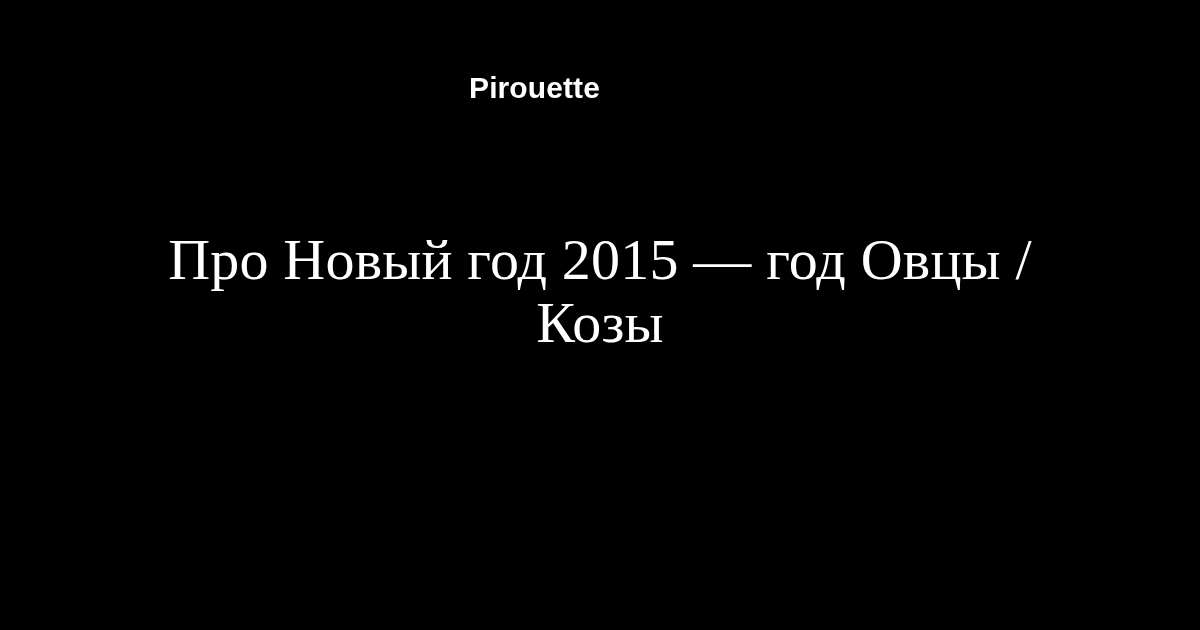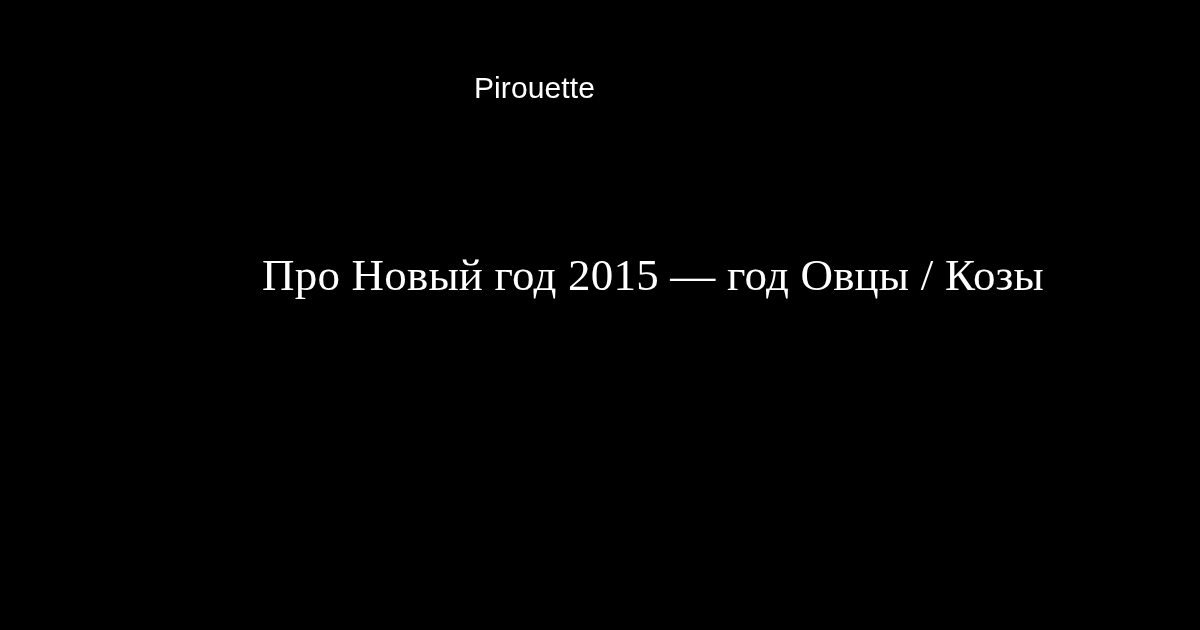--- a/index.html
+++ b/index.html
@@ -25,48 +25,47 @@
 
   .site-name {
     position: absolute;
     top: 68px;
     left: 0;
     width: 1069px;
     text-align: center;
     color: #ffffff;
     font-family: "Liberation Sans", sans-serif;
     font-size: 30px;
-    font-weight: 400;
+    font-weight: 700;
     line-height: 40px;
     letter-spacing: 0.1px;
     white-space: nowrap;
   }
 
   .headline-wrap {
     position: absolute;
     top: 228px;
     left: 0;
     width: 1200px;
     padding: 0 140px;
     box-sizing: border-box;
     text-align: center;
   }
 
   .headline {
-    margin: 16px;
+    margin: 0;
     color: #ffffff;
     font-family: "Liberation Serif", "DejaVu Serif", serif;
-    font-size: 45px;
+    font-size: 58px;
     font-weight: 400;
     line-height: 63px;
     letter-spacing: 0.2px;
     font-variant-numeric: oldstyle-nums;
     font-feature-settings: "onum" 1;
     word-wrap: break-word;
-    text-align: right;
   }
 </style>
 </head>
 <body>
 
 <div class="card">
 
   <div class="site-name">Pirouette</div>
 
   <div class="headline-wrap">

